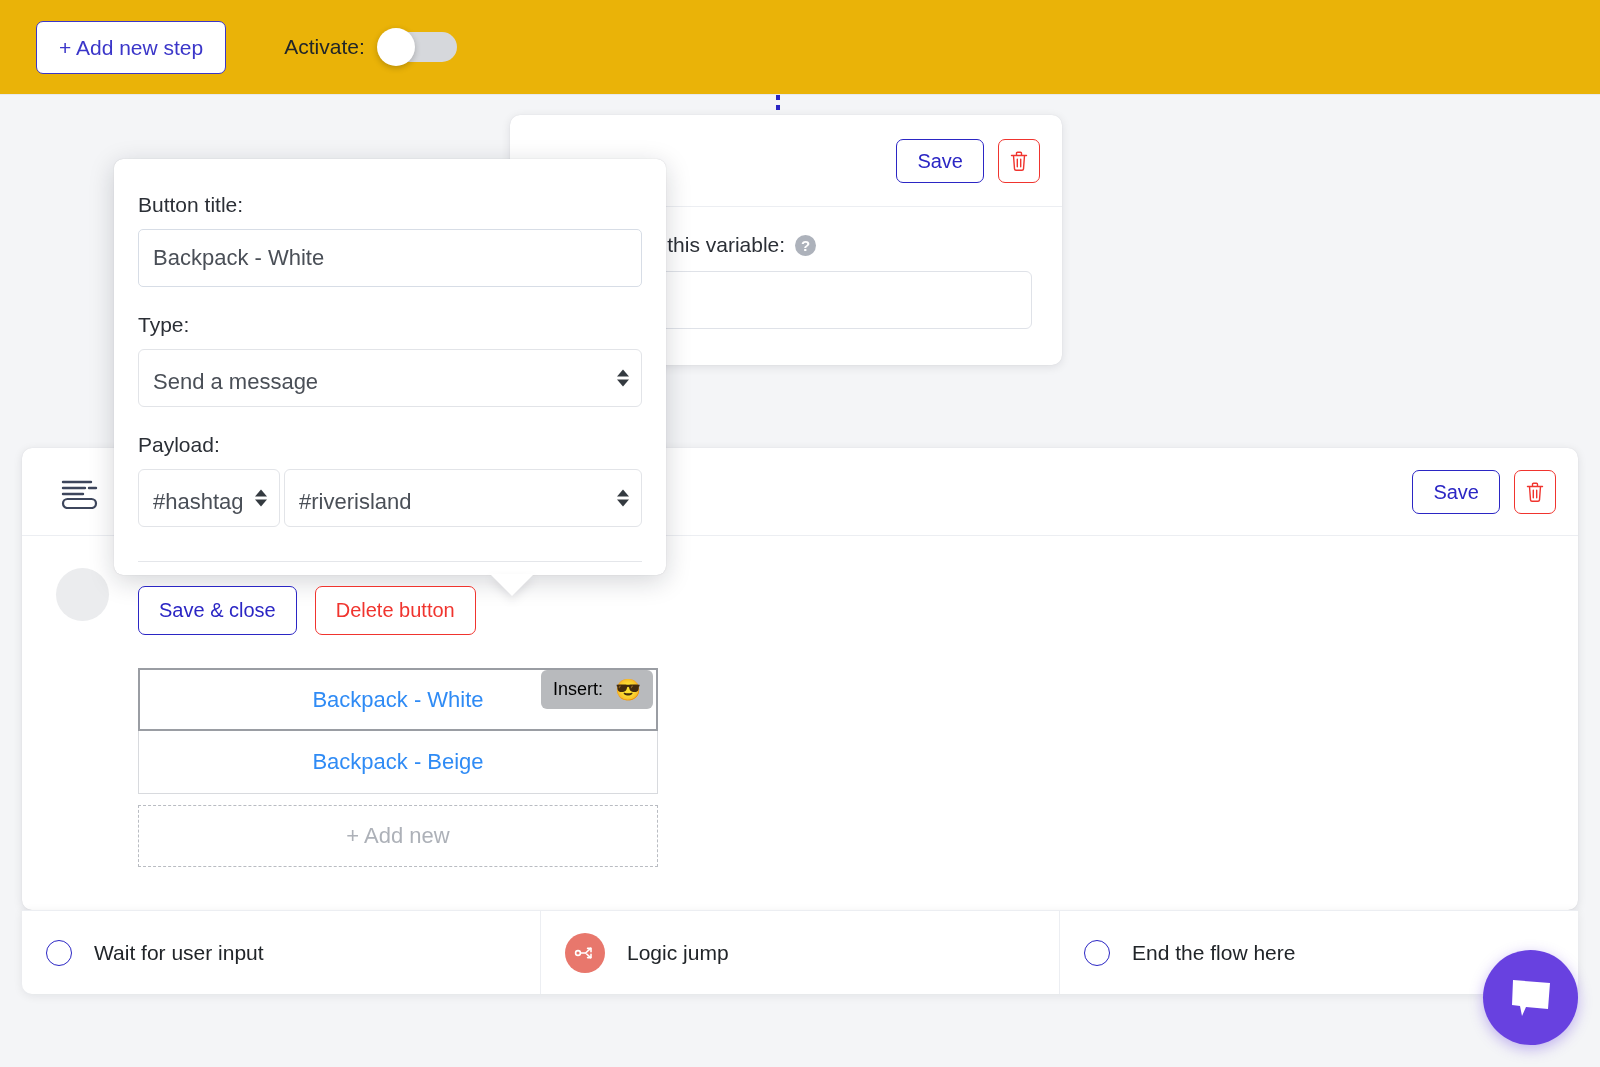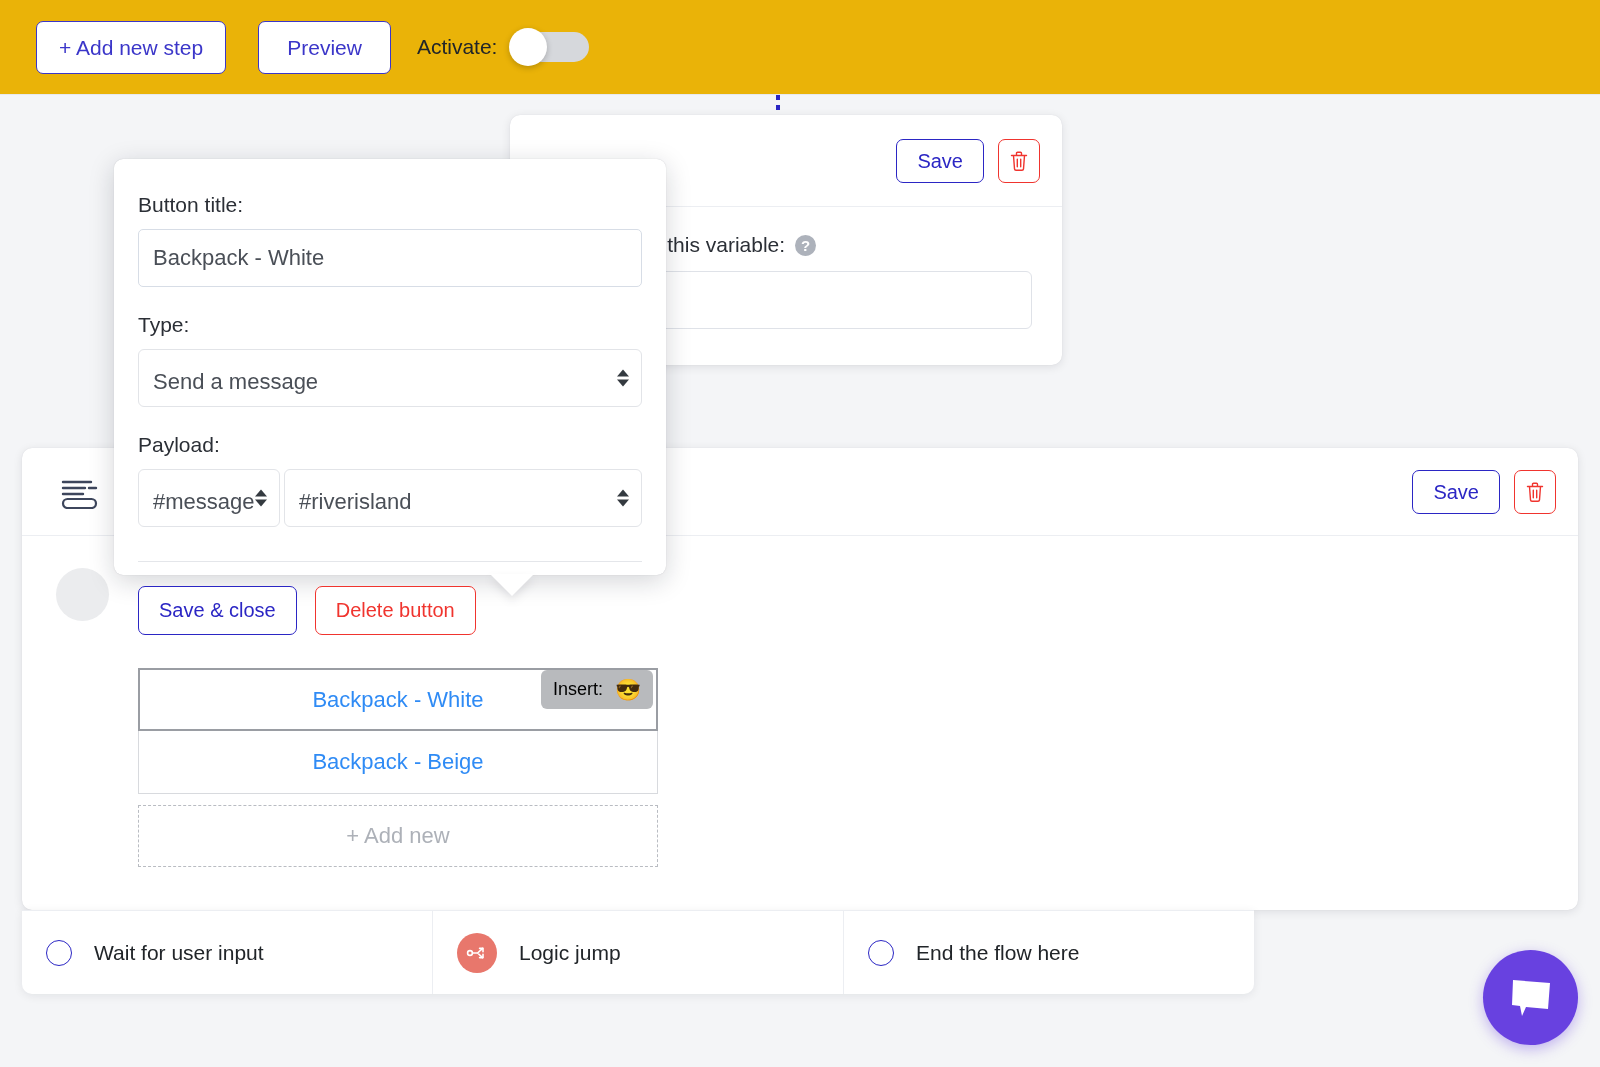--- a/index.html
+++ b/index.html
@@ -223,21 +223,21 @@
   }
   .btn-delete {
     border: 1.6px solid #f0342e; color: #f0342e; background: #fff;
     border-radius: 7px; font-size: 20px; padding: 12px 20px;
     cursor: pointer; font-family: "Liberation Sans", sans-serif;
   }
 
   
   .action-bar {
     position: absolute; left: 22px; top: 910px;
-    width: 1232px; height: 84px;
+    width: 1556px; height: 84px;
     background: #fff;
     border-top: 1px solid #eceef2;
     border-radius: 0 0 10px 10px;
     display: flex;
     box-shadow: 0 2px 10px rgba(16,24,40,.08);
   }
   .action-item {
     flex: 1;
     display: flex; align-items: center;
     padding-left: 24px; gap: 22px;
@@ -266,21 +266,20 @@
     cursor: pointer;
   }
 </style>
 </head>
 <body>
 
 <div id="stage">
 
   <div class="toolbar">
     <button id="add-new-step" class="btn-outline-primary">+ Add new step</button>
-    <button id="preview-btn" class="btn-outline-primary">Preview</button>
     <div class="activate-wrap">
       <span class="activate-label">Activate:</span>
       <div class="toggle">
         <div class="knob"></div>
       </div>
     </div>
   </div>
 
   <div class="connector"></div>
 
@@ -352,21 +351,21 @@
         <i class="up"></i>
           <i class="dn"></i>
       </span>
     </div>
 
     <div class="field-gap"></div>
 
     <div class="field-label">Payload:</div>
     <div class="payload-row">
       <div class="select-box small">
-        <span>#message</span>
+        <span>#hashtag</span>
         <span class="caret">
           <i class="up"></i>
             <i class="dn"></i>
         </span>
       </div>
       <div class="select-box wide">
         <span>#riverisland</span>
         <span class="caret">
           <i class="up"></i>
             <i class="dn"></i>

